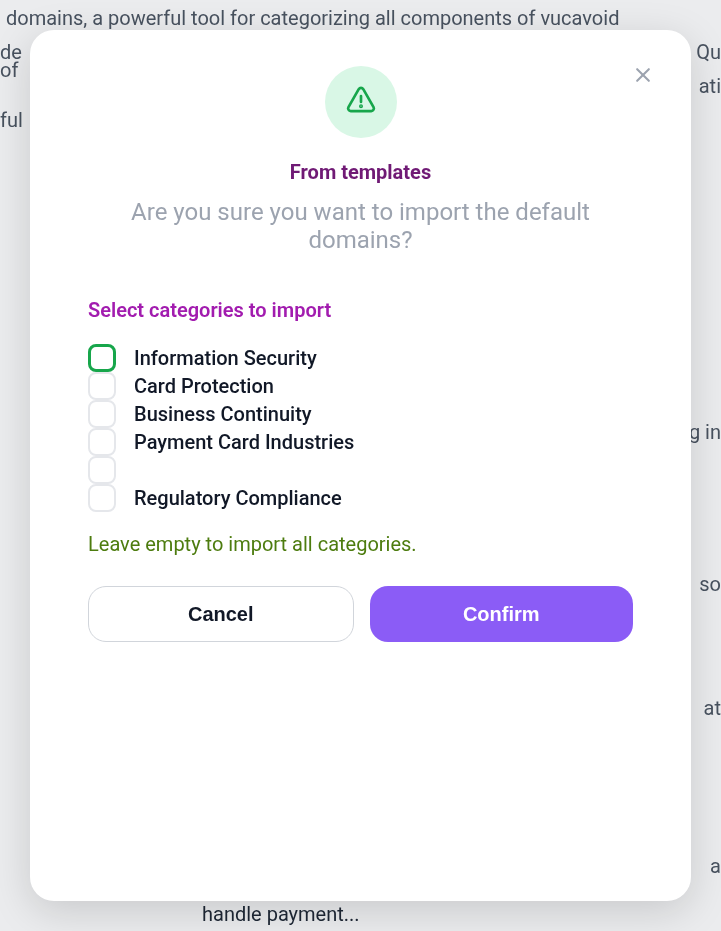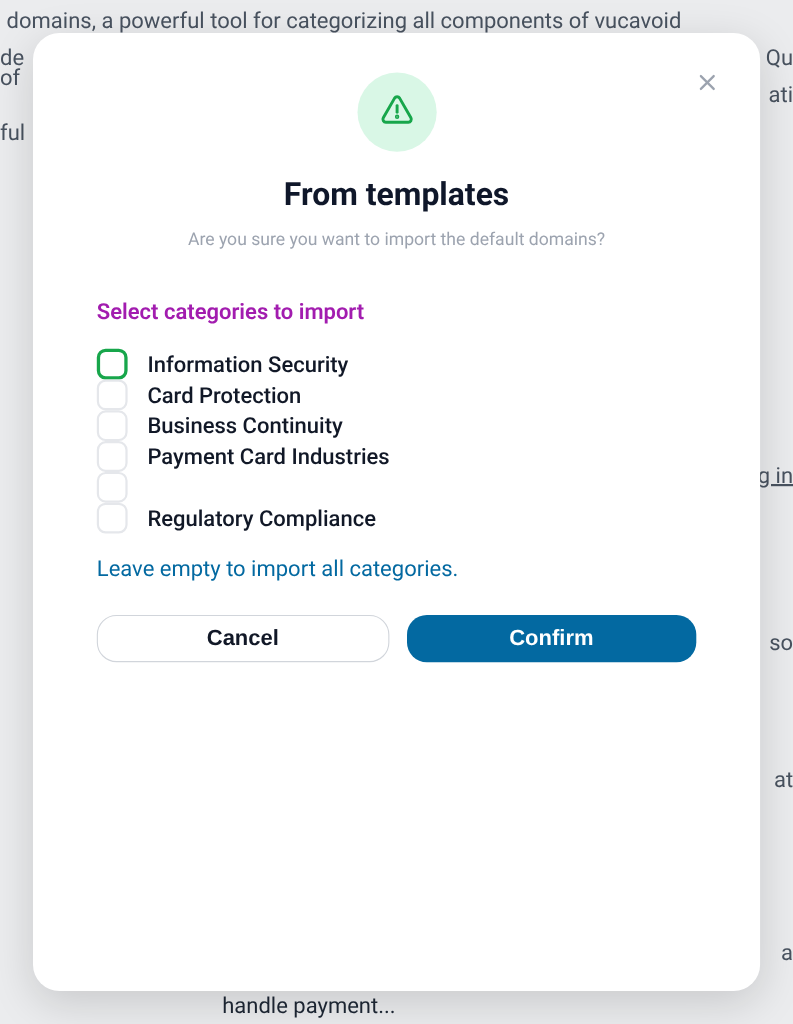--- a/index.html
+++ b/index.html
@@ -56,28 +56,28 @@
     height: 72px;
     border-radius: 50%;
     background: #d9f7e6;
     display: flex;
     align-items: center;
     justify-content: center;
     margin: 0 auto 22px auto;
   }
   .icon-circle svg { width: 32px; height: 32px; stroke: #17a64b; fill: none; stroke-width: 2; }
   .modal-title {
-    font-size: 29px;
+    font-size: 20px;
     font-weight: 700;
     text-align: center;
-    color: #0f172a;
+    color: #701a75;
     margin-bottom: 14px;
   }
   .modal-subtitle {
-    font-size: 16px;
+    font-size: 24px;
     text-align: center;
     color: #9ca3af;
     margin-bottom: 44px;
   }
   .section-label {
     font-size: 20px;
     font-weight: 600;
     color: #a21caf;
     margin-bottom: 22px;
   }
@@ -103,60 +103,60 @@
   .cb.focused {
     border: 3px solid #17a64b;
   }
   .cb-label {
     font-size: 20px;
     font-weight: 500;
     color: #111827;
   }
   .hint {
     font-size: 20px;
-    color: #0369a1;
+    color: #4d7c0f;
     margin-top: 6px;
     margin-bottom: 30px;
   }
   .actions {
     display: flex;
     gap: 16px;
   }
   .btn {
     flex: 1;
-    height: 43px;
+    height: 56px;
     border-radius: 18px;
     font-size: 20px;
     font-weight: 600;
     cursor: pointer;
     display: flex;
     align-items: center;
     justify-content: center;
     border: none;
   }
   .btn-secondary {
     background: #fff;
     border: 1px solid #d1d5db;
     color: #111827;
   }
   .btn-primary {
-    background: #0369a1;
+    background: #8b5cf6;
     color: #fff;
   }
 </style>
 </head>
 <body>
 
 <div class="bg-text" style="left:6px; top:2px;text-align:center;">domains, a powerful tool for categorizing all components of vucavoid</div>
 <div class="bg-text" style="left:0px; top:36px;">de</div>
 <div class="bg-text" style="right:0px; top:36px;">Qu</div>
 <div class="bg-text" style="left:0px; top:54px;">of</div>
 <div class="bg-text" style="right:0px; top:70px;">ati</div>
 <div class="bg-text" style="left:0px; top:104px;">ful</div>
-<div class="bg-text" style="right:0px; top:416px;text-decoration:underline;">g in</div>
+<div class="bg-text" style="right:0px; top:416px;">g in</div>
 <div class="bg-text" style="right:0px; top:568px;">so</div>
 <div class="bg-text" style="right:0px; top:692px;">at</div>
 <div class="bg-text" style="right:0px; top:850px;">a</div>
 <div class="bg-text" style="left:202px; top:898px; color:#1f2937;">handle payment...</div>
 
 <div class="overlay"></div>
 
 <div class="modal">
 
   <button class="close-btn">

